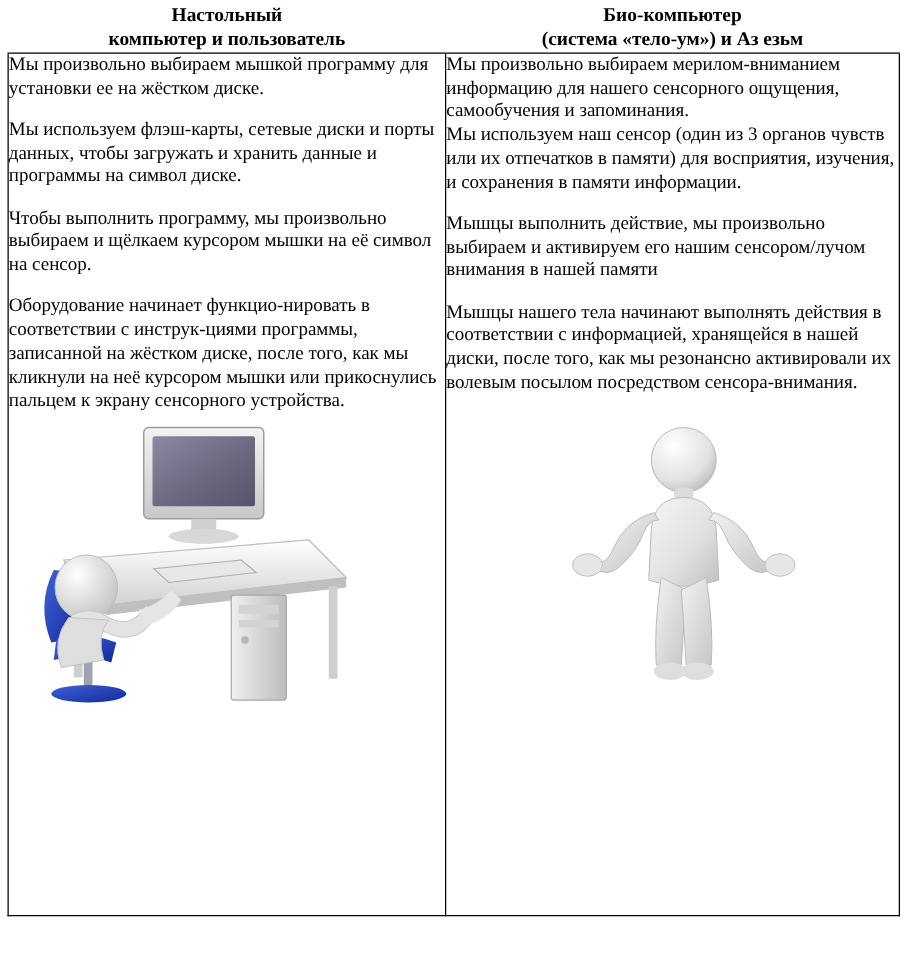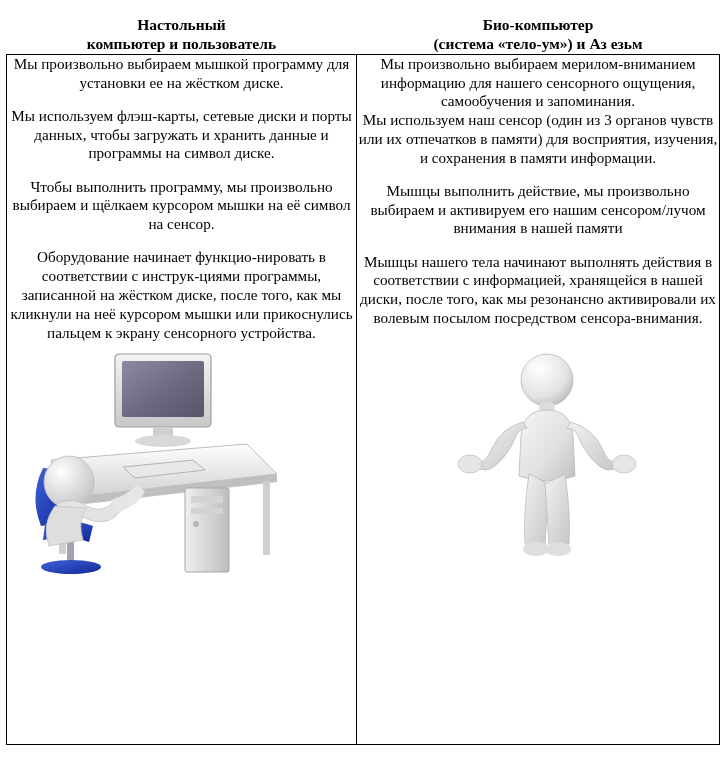--- a/index.html
+++ b/index.html
@@ -12,21 +12,21 @@
     width: 725px;
     height: 779px;
     font-family: "Liberation Serif", serif;
     color: #000000;
     overflow: hidden;
   }
   .page {
     width: 725px;
     height: 779px;
     position: relative;
-    padding: 16px 6px 0 6px;
+    padding: 4px 6px 0 6px;
   }
   table.compare {
     width: 713px;
     border-collapse: collapse;
     table-layout: fixed;
   }
   table.compare th,
   table.compare td {
     vertical-align: top;
     padding: 0;
@@ -55,21 +55,21 @@
     border-right: 1.6px solid #000;
     border-left: 1.6px solid #000;
     border-bottom: 1.6px solid #000;
   }
   .body-right {
     border-right: 1.6px solid #000;
     border-bottom: 1.6px solid #000;
   }
   .para {
     margin: 0 0 0 0;
-    text-align: center;
+    text-align: left;
     font-family: Liberation Serif, serif;
   }
   .gap { height: 14.5px; }
   .gap-sm { height: 0px; }
 
   
   .illus-wrap {
     position: relative;
     height: 230px;
     margin-top: 6px;

